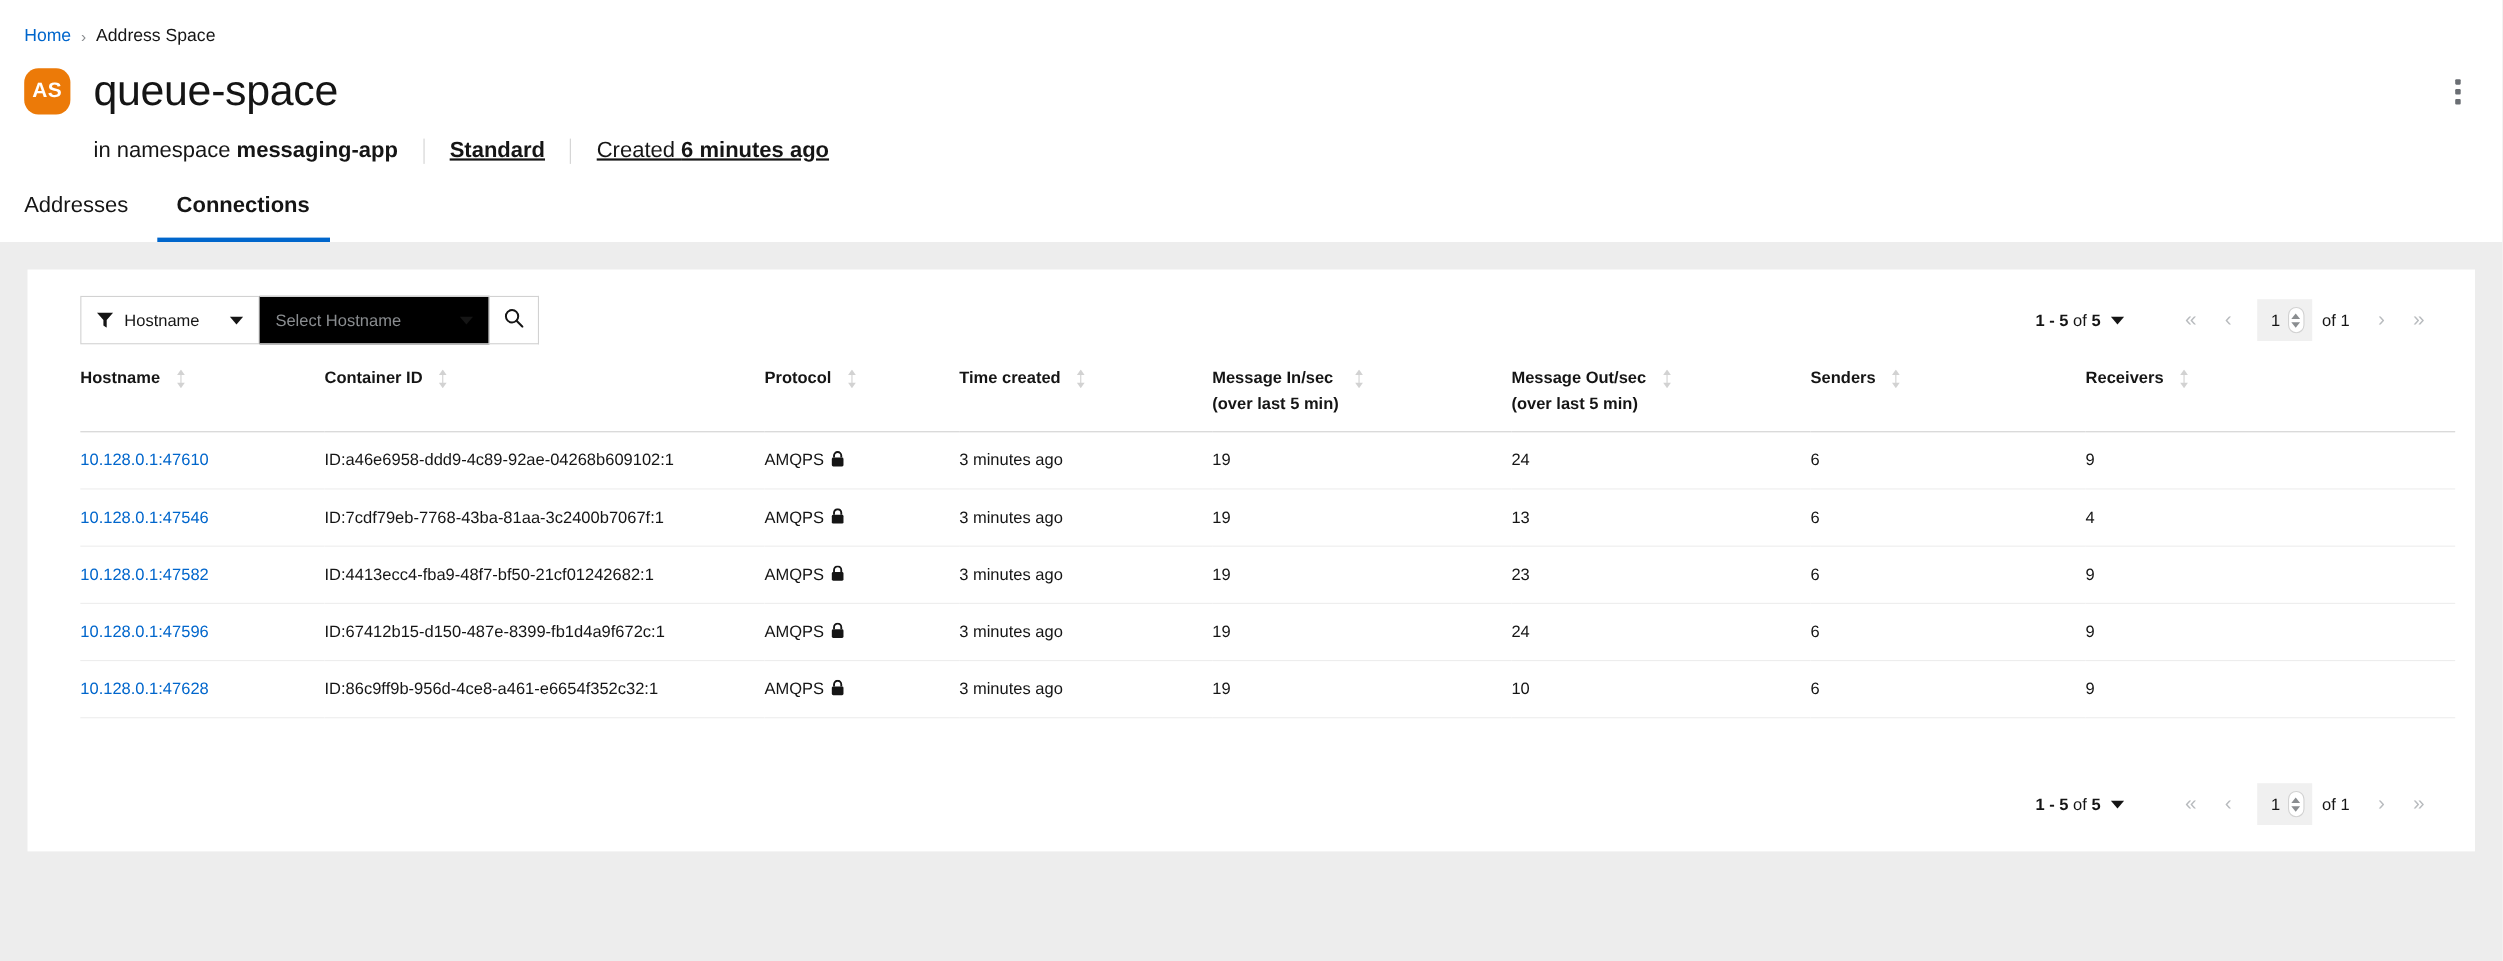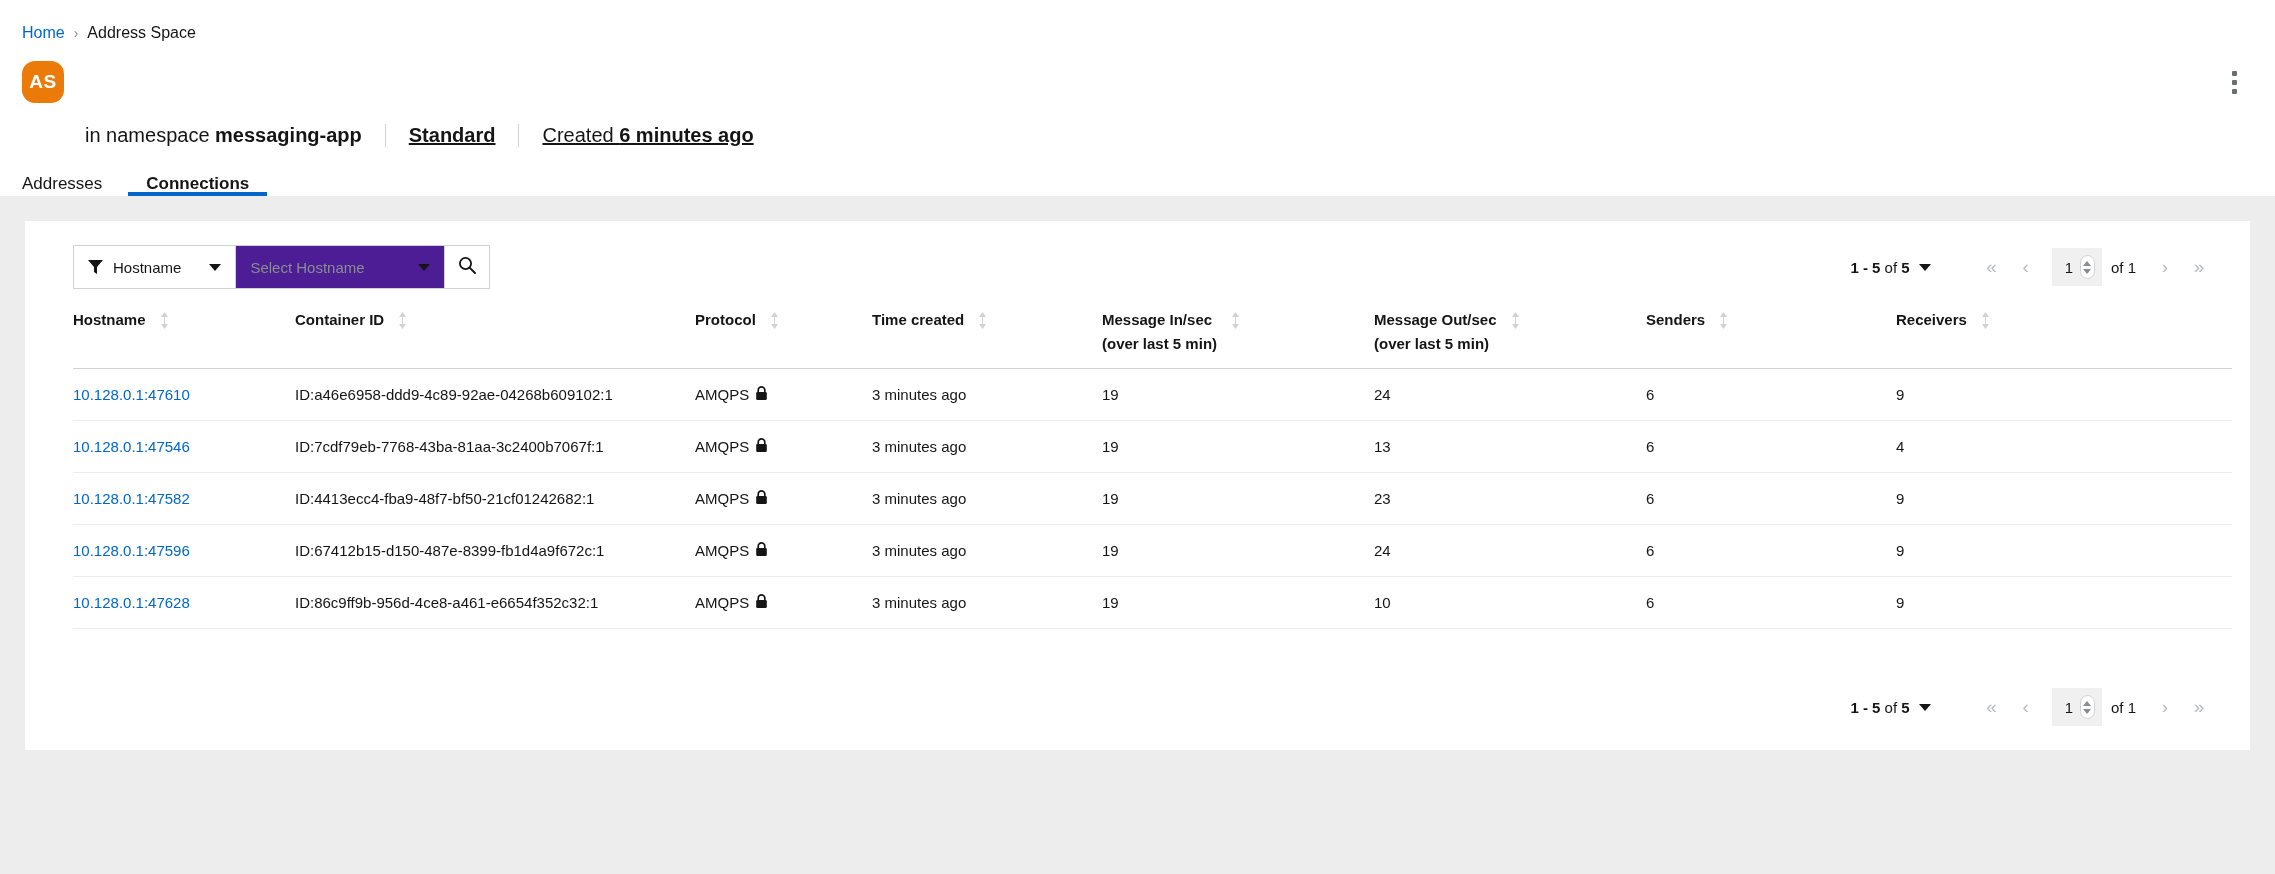--- a/index.html
+++ b/index.html
@@ -71,21 +71,21 @@
     display: flex; align-items: center; margin-top: 19px; margin-left: 63px;
     font-size: 20px; color: #151515; height: 26px;
   }
   .meta-row .item { padding-right: 23px; }
   .meta-row .item.with-border { border-right: 1px solid #d2d2d2; }
   .meta-row .item + .item { padding-left: 23px; text-decoration: underline; }
   .meta-row b { font-weight: bold; }
 
   .tabs { display: flex; gap: 0; margin-top: 26px; margin-left: 0; }
   .tab {
-    font-size: 17px; color: #151515; padding: 0 18px 2px 18px; cursor: pointer;
+    font-size: 20px; color: #151515; padding: 0 18px 21px 18px; cursor: pointer;
     position: relative; background: none; border: none;
     font-family: "Liberation Sans", sans-serif;
   }
   .tab:first-child { padding-left: 0; padding-right: 26px; }
   .tab.active { font-weight: bold; }
   .tab.active::after {
     content: ""; position: absolute; left: 0; right: 0; bottom: 0; height: 4px; background: #06c;
   }
 
   
@@ -99,21 +99,21 @@
     padding: 0 14px; background: #fff; cursor: pointer; min-width: 132px;
   }
   .funnel-icon { width: 15px; height: 14px; display: inline-block; }
   .filter-select .label { font-size: 15px; color: #151515; }
   .filter-select .mini-caret {
     width: 0; height: 0; border-left: 6px solid transparent; border-right: 6px solid transparent;
     border-top: 7px solid #151515; margin-left: 18px;
   }
   .typeahead {
     display: flex; align-items: center; border: 1px solid #d2d2d2; border-left: none;
-    width: 209px; padding: 0 14px; background: #4c1d95; cursor: text;
+    width: 209px; padding: 0 14px; background: #000000; cursor: text;
   }
   .typeahead .ph { font-size: 15px; color: #8a8d90; flex: 1; }
   .typeahead .mini-caret {
     width: 0; height: 0; border-left: 6px solid transparent; border-right: 6px solid transparent;
     border-top: 7px solid #151515;
   }
   .search-btn {
     width: 45px; border: 1px solid #d2d2d2; border-left: none; background: #fff;
     display: flex; align-items: center; justify-content: center; cursor: pointer;
   }
@@ -183,20 +183,21 @@
 
   <div class="head-area">
     <div class="breadcrumb">
       <a>Home</a>
       <span class="sep">›</span>
       <span class="current">Address Space</span>
     </div>
 
     <div class="title-row">
       <div class="as-badge">AS</div>
+      <div class="page-title">queue-space</div>
       <div class="kebab">
         <span></span>
         <span></span>
         <span></span>
       </div>
     </div>
 
     <div class="meta-row">
       <div class="item with-border">
         <span>in namespace </span><b>messaging-app</b>

